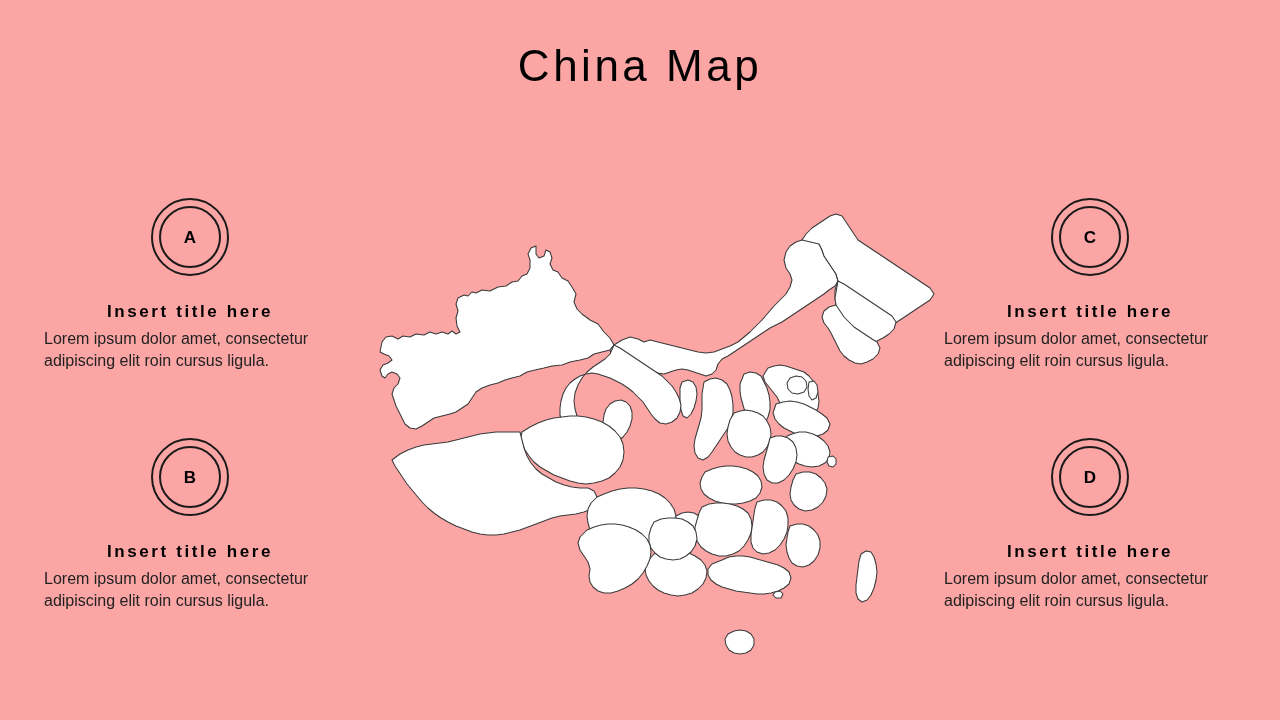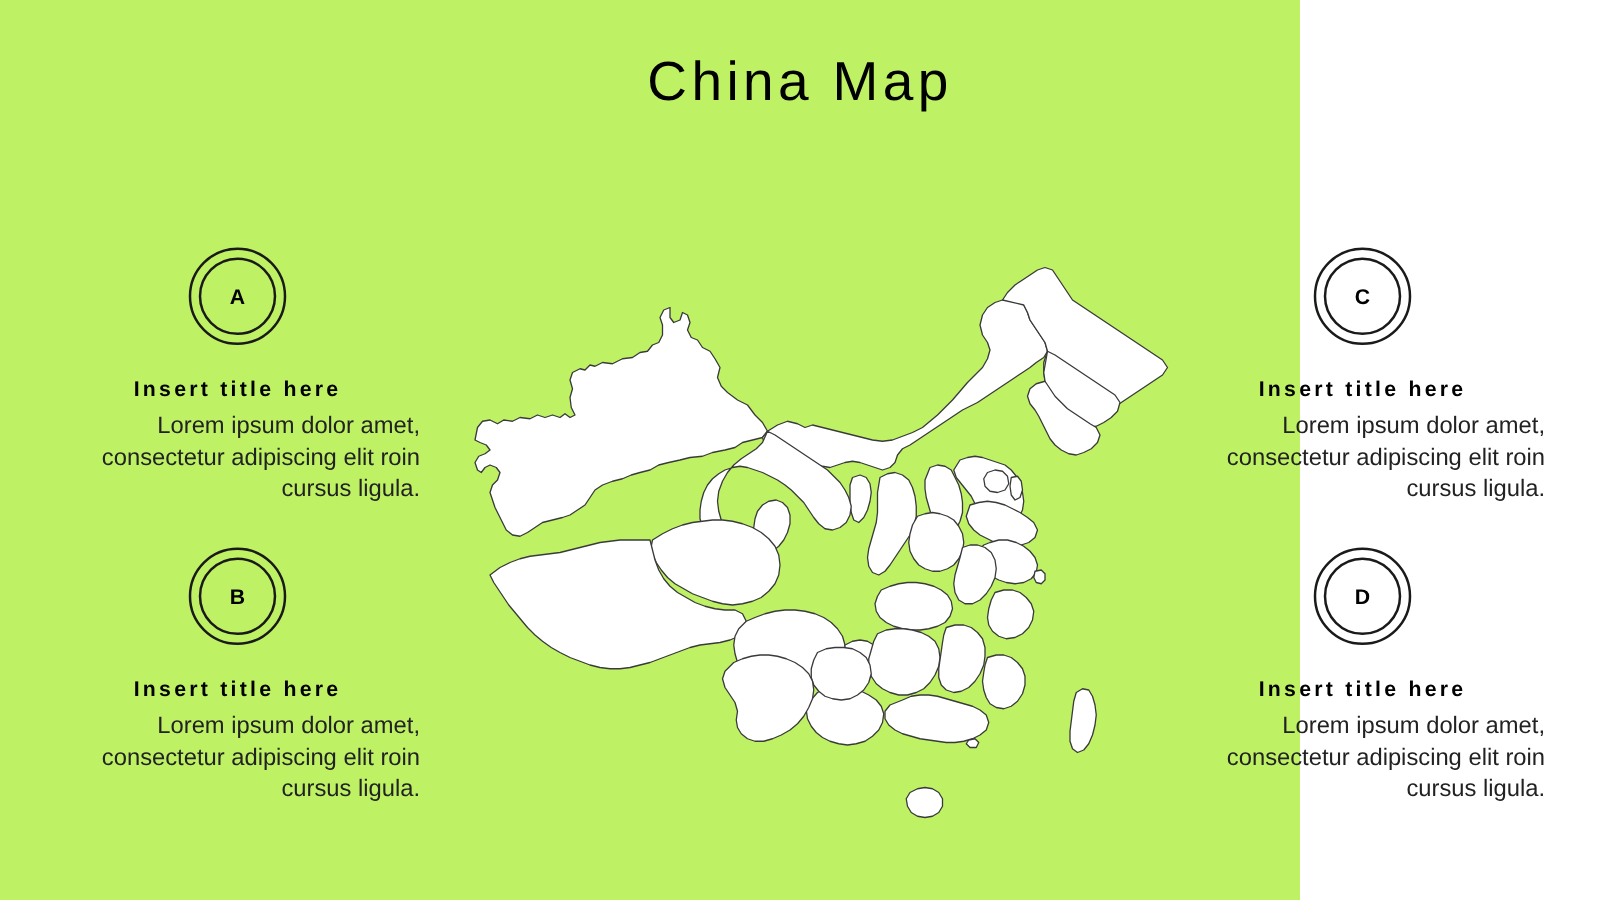--- a/index.html
+++ b/index.html
@@ -11,23 +11,23 @@
     width: 1280px;
     height: 720px;
     overflow: hidden;
     font-family: "Liberation Sans", sans-serif;
     color: #000000;
     position: relative;
   }
   .slide {
     position: absolute;
     inset: 0;
-    width: 1040px;
+    width: 1280px;
     height: 720px;
-    background: #bef264;
+    background: #fca5a5;
   }
 
   
   .title {
     position: absolute;
     top: 40px;
     left: 0;
     width: 1280px;
     text-align: center;
     font-size: 44px;
@@ -105,22 +105,22 @@
     margin-top: 26px;
     text-align: center;
     font-size: 17px;
     font-weight: 700;
     letter-spacing: 2.6px;
     color: #000000;
     white-space: nowrap;
   }
   .callout-body {
     margin-top: 6px;
-    text-align: right;
-    font-size: 19px;
+    text-align: left;
+    font-size: 16px;
     font-weight: 400;
     line-height: 1.35;
     color: #222222;
     padding: 0 4px;
   }
 </style>
 </head>
 <body>
 
 <div class="slide">

